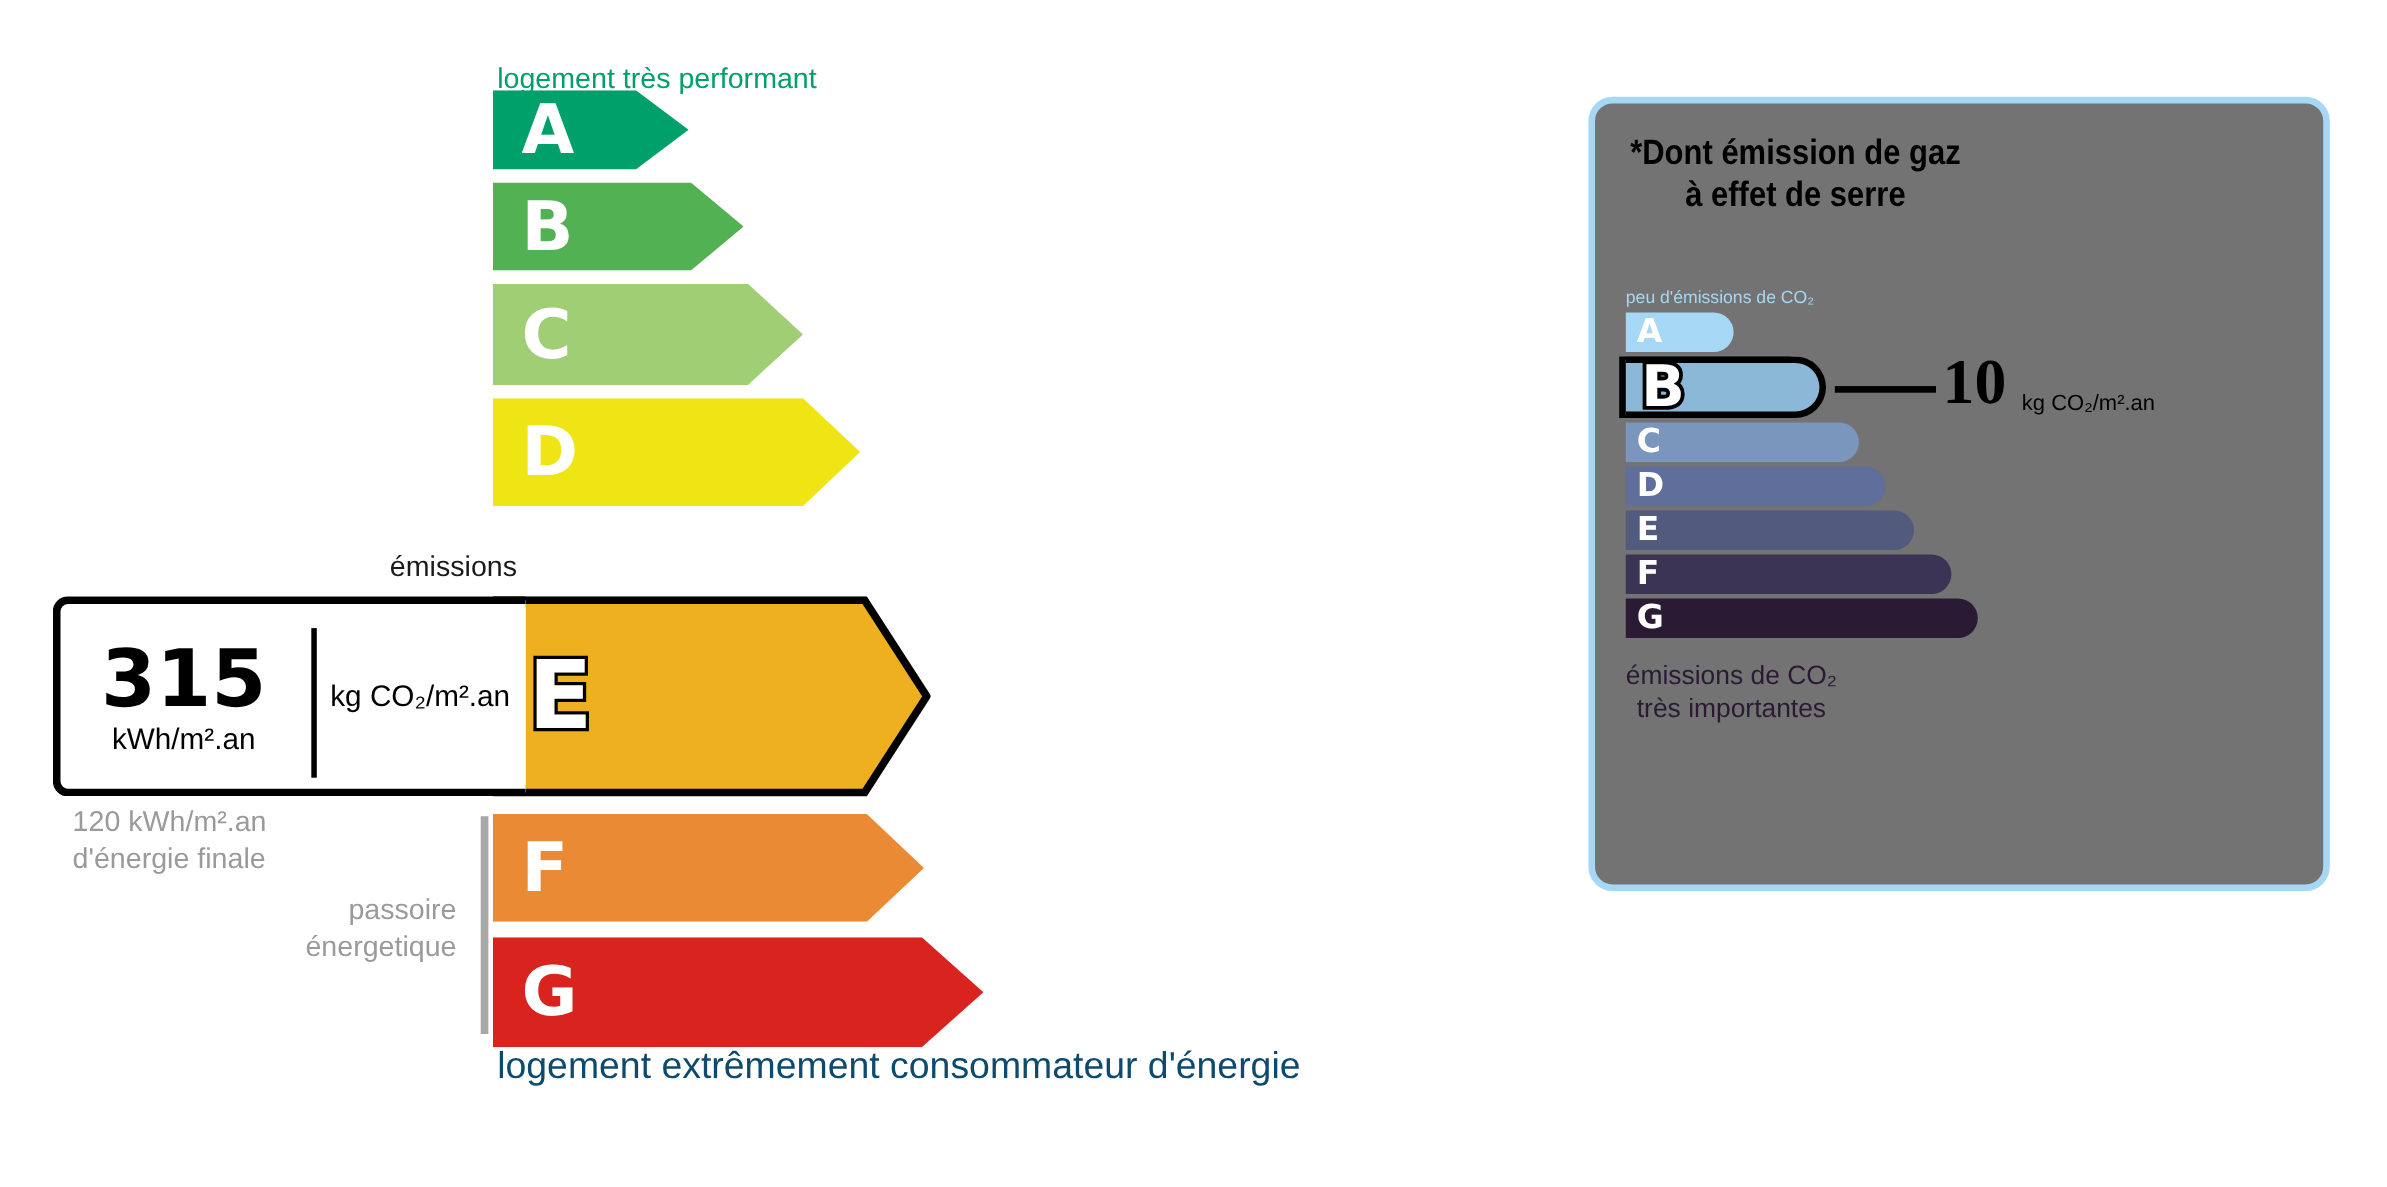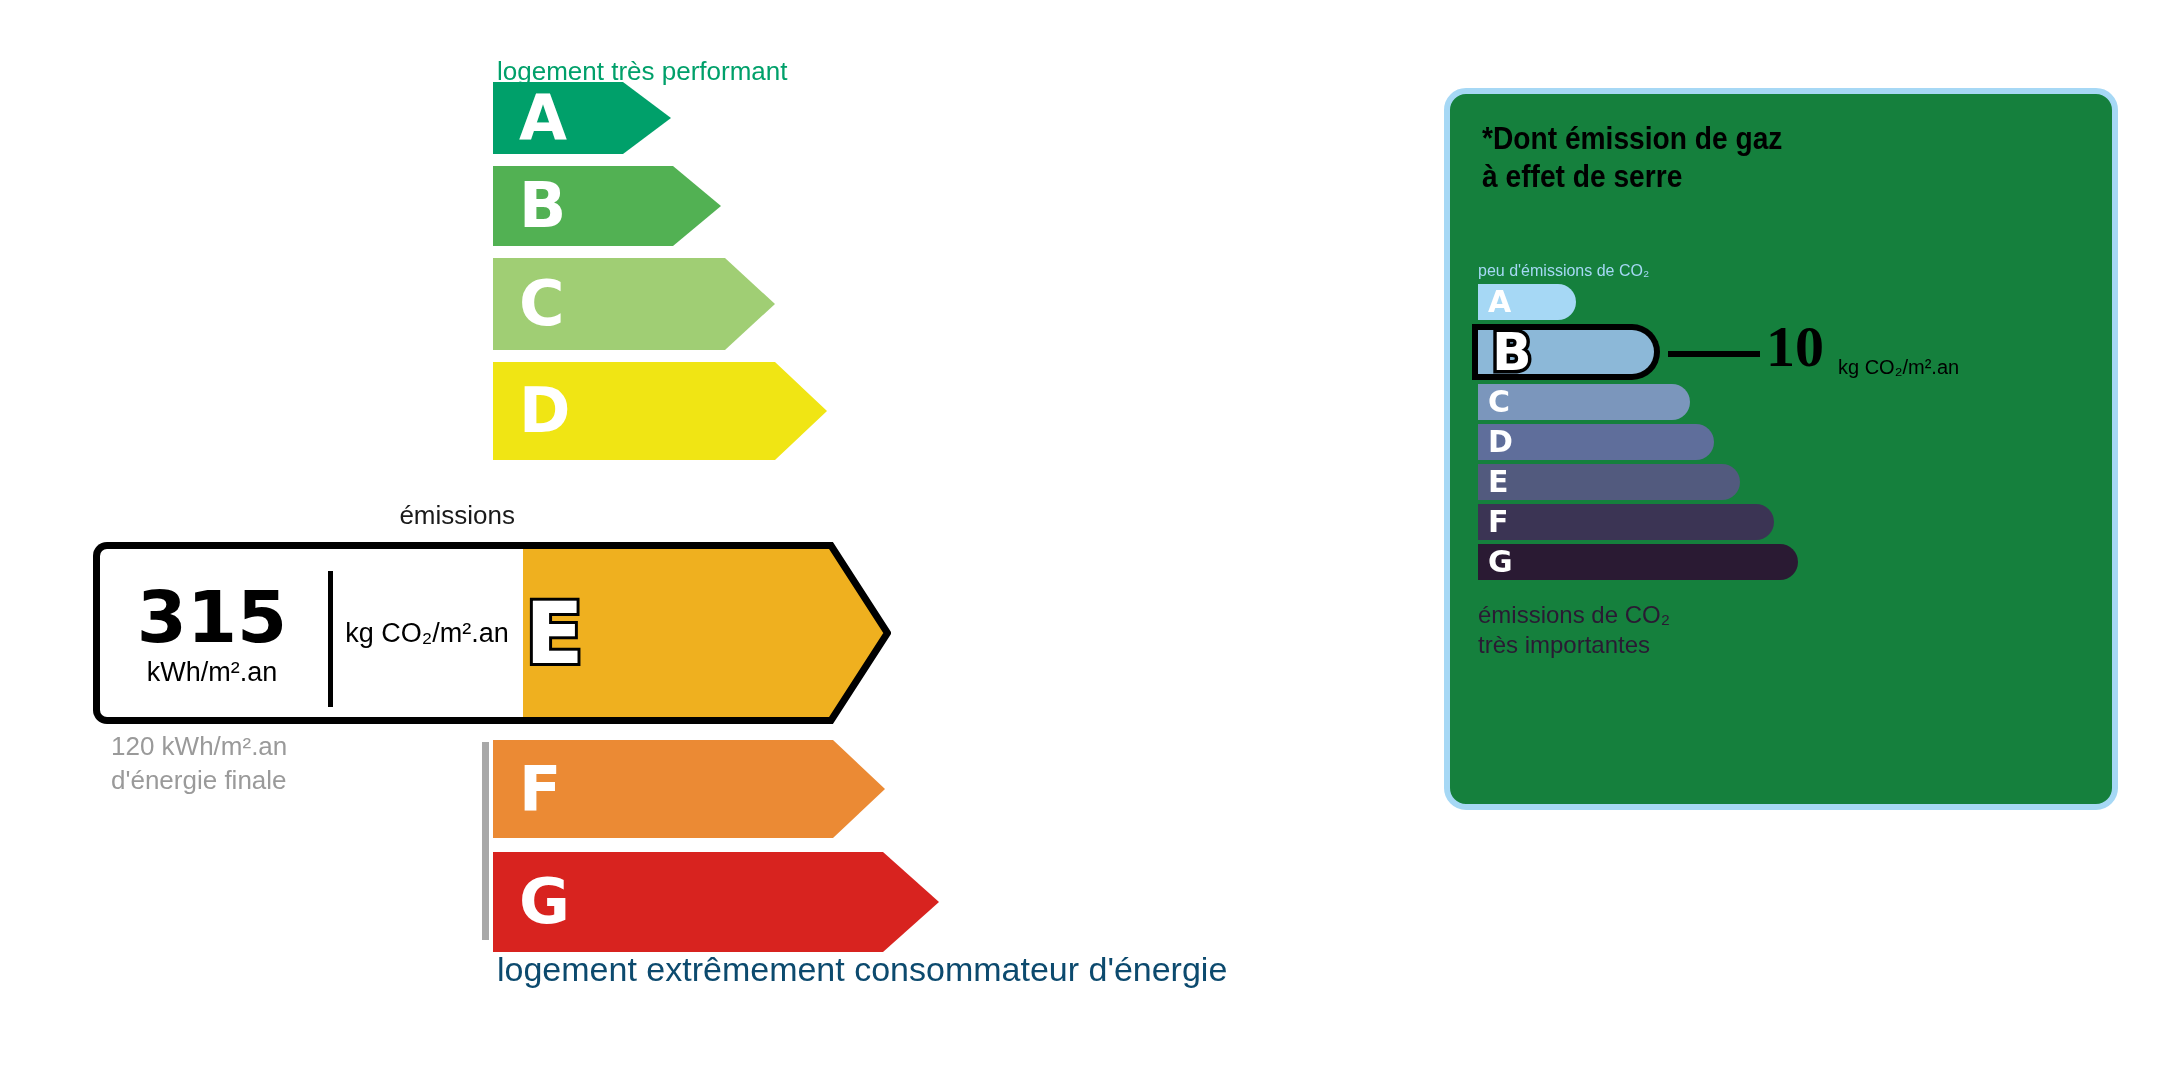--- a/index.html
+++ b/index.html
@@ -15,21 +15,20 @@
     overflow: hidden;
   }
 
   
   #energy-block {
     position: absolute;
     left: 0;
     top: 0;
     width: 1300px;
     height: 1079px;
-    margin-left: 45px;
   }
 
   .top-caption {
     position: absolute;
     left: 452px;
     top: 56px;
     font-size: 26px;
     color: #00a06a;
     white-space: nowrap;
   }
@@ -177,21 +176,22 @@
   
   #co2-panel {
     position: absolute;
     left: 1444px;
     top: 88px;
     width: 674px;
     height: 722px;
     border: 6px solid #a6d8f5;
     border-radius: 22px;
     box-sizing: border-box;
-    background: #15803d;
+    background: #737373;
+    text-align: center;
   }
   #co2-title {
     position: absolute;
     left: 32px;
     top: 26px;
     font-size: 32px;
     font-weight: bold;
     color: #000000;
     line-height: 1.18;
     font-family: "Liberation Sans Narrow", "Liberation Sans", sans-serif;
@@ -367,20 +367,24 @@
     <div class="cons-cell" id="cons-cell-co2">
       <div class="cons-unit">kg CO₂/m².an</div>
     </div>
   </div>
 
   <div id="label-final">
     <div>120 kWh/m².an</div>
     <div>d'énergie finale</div>
   </div>
 
+  <div id="label-passoire">
+    <div>passoire</div>
+    <div>énergetique</div>
+  </div>
 
   <div class="bottom-caption">logement extrêmement consommateur d'énergie</div>
 </div>
 
 <div id="co2-panel">
 
   <div id="co2-title">
     <div>*Dont émission de gaz</div>
     <div>à effet de serre</div>
   </div>

